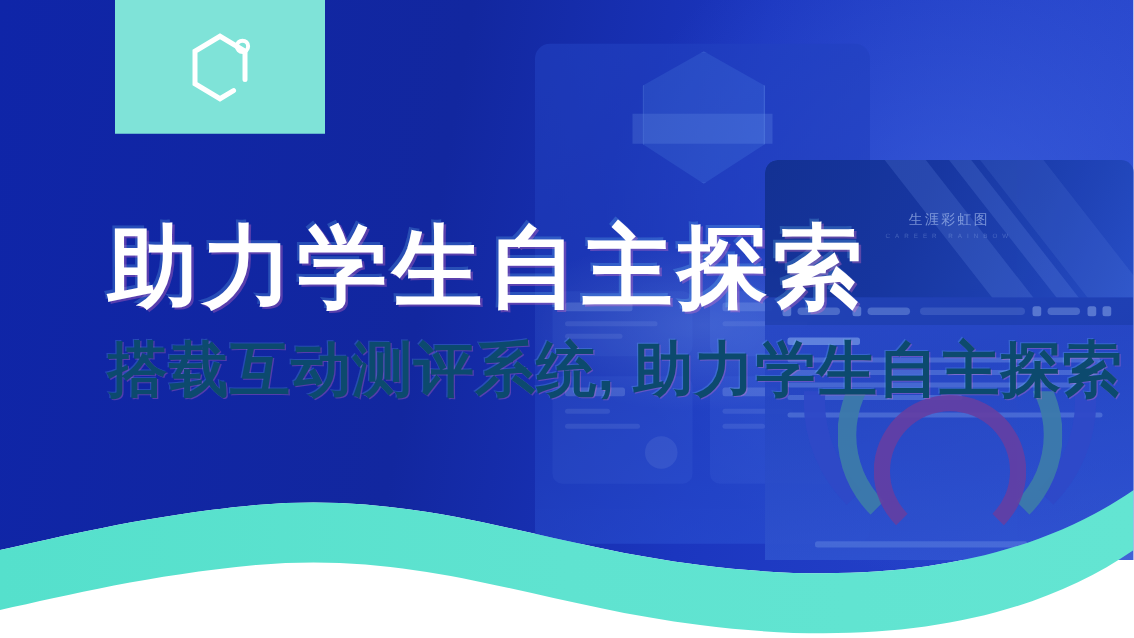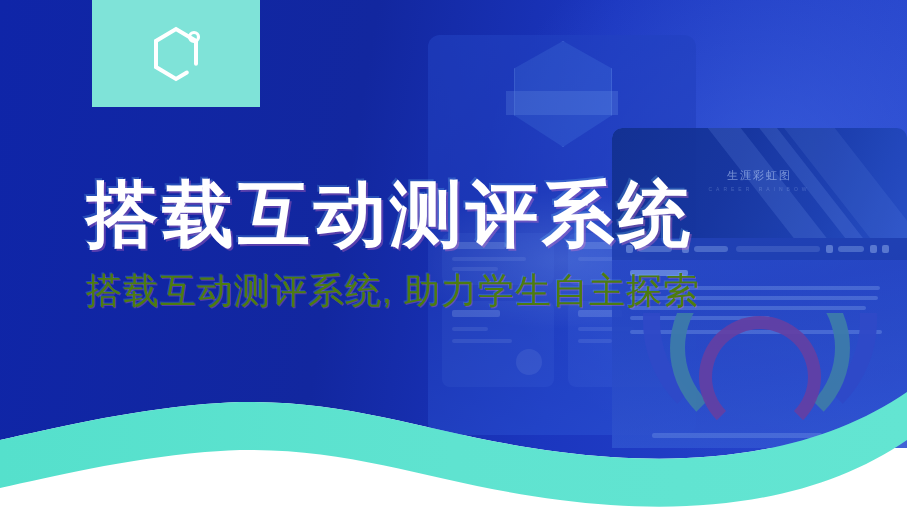--- a/index.html
+++ b/index.html
@@ -132,22 +132,22 @@
   }
 
   
   .headline{
     position:absolute;left:86px;top:178px;color:#ffffff;
     font-size:72px;font-weight:700;letter-spacing:4px;line-height:1;
     text-shadow:2px 2px 0 rgba(255,120,200,.30), -2px -2px 0 rgba(120,220,255,.22);
     white-space:nowrap;
   }
   .subhead{
-    position:absolute;left:86px;top:271px;color:#4d7c0f;
-    font-size:36px;font-weight:400;letter-spacing:1px;line-height:1.1;
+    position:absolute;left:86px;top:271px;color:#0c4a6e;
+    font-size:48px;font-weight:700;letter-spacing:1px;line-height:1.1;
     text-shadow:1px 1px 0 rgba(255,120,200,.28), -1px -1px 0 rgba(120,220,255,.20);
     white-space:nowrap;
   }
 </style>
 </head>
 <body>
 
 <div id="poster">
 
   <div class="bg-blue"></div>
@@ -224,16 +224,16 @@
 
   <div class="logo-box">
     <span class="logo-mark">
       <svg width="52" height="56" viewBox="0 0 52 56">
         <path d="M26 3 L46 15 L46 41 L26 53 L6 41 L6 15 Z" fill="none" stroke="#ffffff" stroke-width="4" stroke-linecap="round" stroke-dasharray="118 14" stroke-dashoffset="-60"></path>
         <circle cx="44" cy="11" r="4.5" fill="none" stroke="#ffffff" stroke-width="3.2"></circle>
       </svg>
     </span>
   </div>
 
-  <div class="headline">搭载互动测评系统</div>
+  <div class="headline">助力学生自主探索</div>
   <div class="subhead">搭载互动测评系统, 助力学生自主探索</div>
 
 </div>
 
 </body></html>

